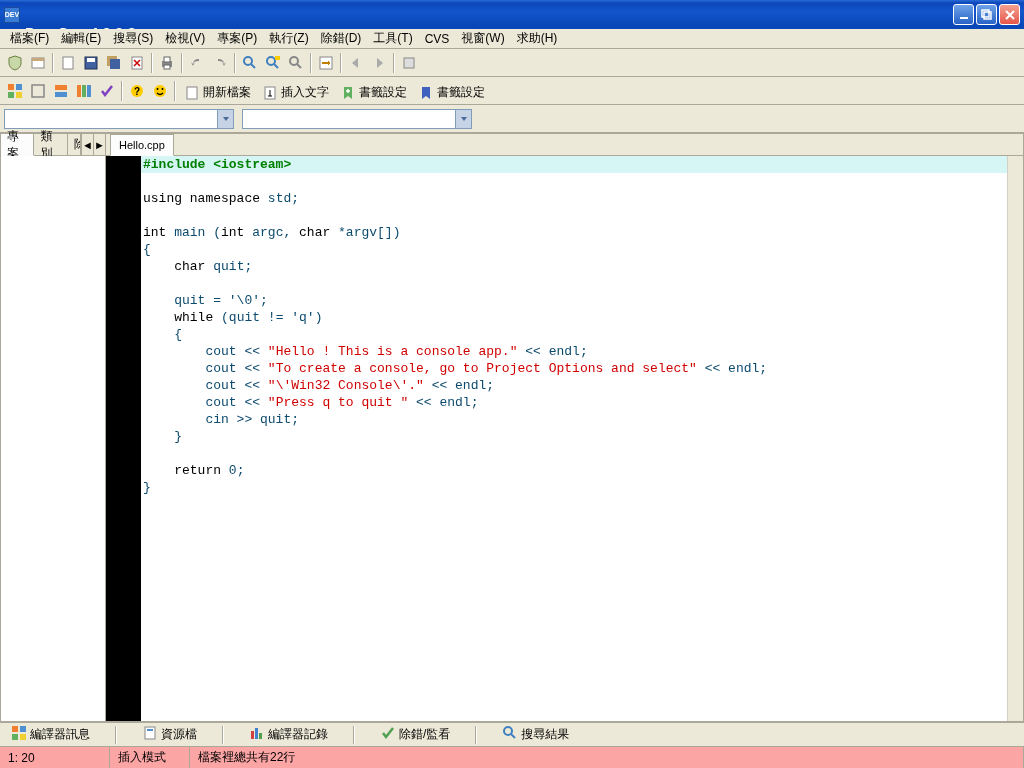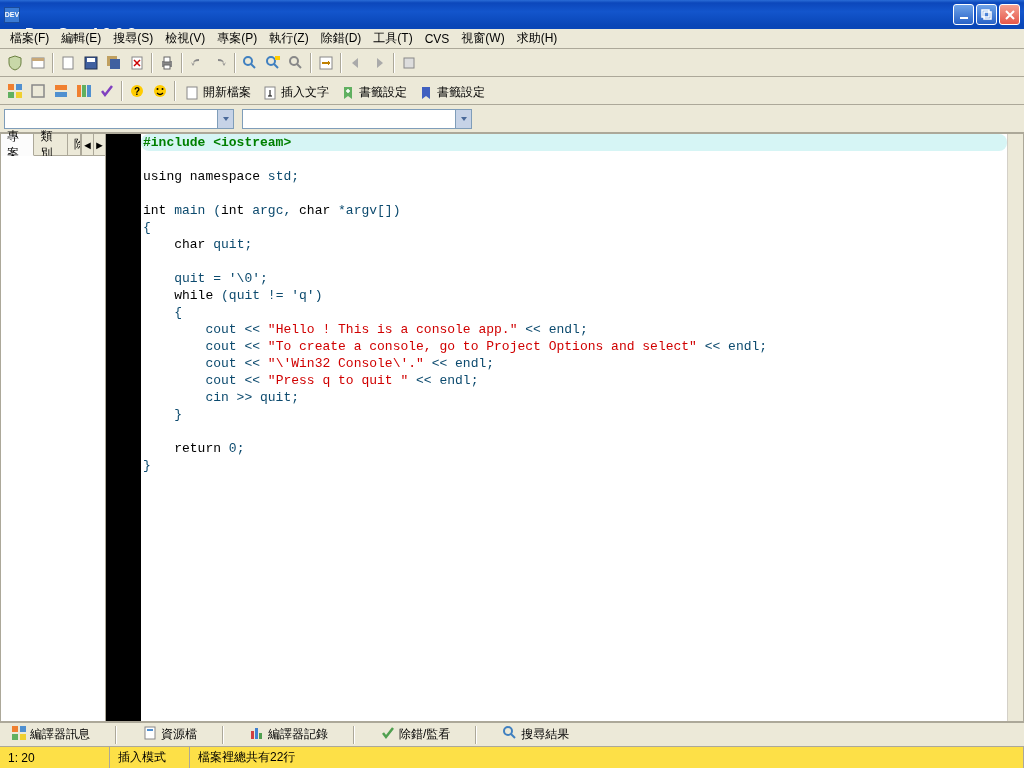--- a/index.html
+++ b/index.html
@@ -36,35 +36,35 @@
 .side-tab.active { background: #fcfcfc; border-bottom: 1px solid #fcfcfc; margin-bottom: -1px; }
 .side-scroll { width: 14px; display: flex; align-items: center; justify-content: center; cursor: pointer; border-left: 1px solid #aca899; }
 .side-body { flex: 1; background: #fff; border-top: 1px solid #fff; }
 
 .editor-area { flex: 1; display: flex; flex-direction: column; border: 1px solid #aca899; border-left: none; min-width: 0; }
 .editor-tabs { height: 22px; display: flex; background: #ece9d8; border-bottom: 1px solid #aca899; padding-left: 4px; }
 .editor-tab { padding: 2px 8px; font-size: 11px; background: #fcfcfc; border: 1px solid #aca899; border-bottom: 1px solid #fcfcfc; margin-bottom: -1px; cursor: pointer; display: flex; align-items: center; }
 .editor-body { flex: 1; background: #fff; display: flex; overflow: hidden; position: relative; }
 .gutter { width: 35px; background: #000; }
 .code { flex: 1; font-family: "Courier New", monospace; font-size: 13px; line-height: 17px; white-space: pre; padding: 0; overflow: auto; }
-.code .line { display: block; padding-left: 2px; border-radius: 8px; }
+.code .line { display: block; padding-left: 2px; }
 .code .hl { background: #d6f5f5; display: block; }
 .kw { color: #000; font-weight: normal; }
 .pp { color: #008000; font-weight: bold; }
 .str { color: #d00000; }
 .norm { color: #0c4a6e; }
 .editor-vscroll { width: 16px; background: #ece9d8; border-left: 1px solid #d4d0c8; }
 
 
 .bottom-tabs { height: 24px; background: #ece9d8; border-top: 1px solid #aca899; display: flex; align-items: center; padding: 2px 4px; gap: 17px; }
 .bottom-tab { display: flex; align-items: center; gap: 3px; padding: 2px 6px; cursor: pointer; font-size: 12px; border: 1px solid transparent; }
 .btab-sep { width: 2px; height: 18px; border-left: 1px solid #aca899; border-right: 1px solid #fff; margin: 0 1px; }
 
 
-.statusbar { height: 22px; background: #fde047; border-top: 1px solid #aca899; display: flex; align-items: stretch; }
+.statusbar { height: 22px; background: #fca5a5; border-top: 1px solid #aca899; display: flex; align-items: stretch; }
 .status-cell { padding: 2px 8px; border-right: 1px solid #aca899; display: flex; align-items: center; font-size: 12px; }
 
 .ico { width: 16px; height: 16px; display: inline-block; }
 </style>
 </head>
 <body>
 
 <div class="titlebar">
   <div class="app-icon">DEV</div>
   <div class="title-text">Dev-C++ 4.9.9.2</div>
@@ -312,20 +312,25 @@
       <div class="side-tab" style="flex:1;min-width:0;overflow:hidden">
           <span>除</span>
         </div>
       <div class="side-scroll">◄</div>
       <div class="side-scroll">►</div>
     </div>
     <div class="side-body"></div>
   </div>
 
   <div class="editor-area">
+    <div class="editor-tabs">
+      <div class="editor-tab">
+          <span>Hello.cpp</span>
+        </div>
+    </div>
     <div class="editor-body">
       <div class="gutter"></div>
       <div class="code" id="code"><span class="line hl"><span class="pp">#include &lt;iostream&gt;</span></span><span class="line">&nbsp;</span><span class="line"><span class="kw">using namespace</span><span class="norm"> std;</span></span><span class="line">&nbsp;</span><span class="line"><span class="kw">int</span><span class="norm"> main (</span><span class="kw">int</span><span class="norm"> argc, </span><span class="kw">char</span><span class="norm"> *argv[])</span></span><span class="line"><span class="norm">{</span></span><span class="line"><span class="norm">    </span><span class="kw">char</span><span class="norm"> quit;</span></span><span class="line">&nbsp;</span><span class="line"><span class="norm">    quit = '\0';</span></span><span class="line"><span class="norm">    </span><span class="kw">while</span><span class="norm"> (quit != 'q')</span></span><span class="line"><span class="norm">    {</span></span><span class="line"><span class="norm">        cout &lt;&lt; </span><span class="str">"Hello ! This is a console app."</span><span class="norm"> &lt;&lt; endl;</span></span><span class="line"><span class="norm">        cout &lt;&lt; </span><span class="str">"To create a console, go to Project Options and select"</span><span class="norm"> &lt;&lt; endl;</span></span><span class="line"><span class="norm">        cout &lt;&lt; </span><span class="str">"\'Win32 Console\'."</span><span class="norm"> &lt;&lt; endl;</span></span><span class="line"><span class="norm">        cout &lt;&lt; </span><span class="str">"Press q to quit "</span><span class="norm"> &lt;&lt; endl;</span></span><span class="line"><span class="norm">        cin &gt;&gt; quit;</span></span><span class="line"><span class="norm">    }</span></span><span class="line">&nbsp;</span><span class="line"><span class="norm">    </span><span class="kw">return</span><span class="norm"> 0;</span></span><span class="line"><span class="norm">}</span></span></div>
       <div class="editor-vscroll"></div>
     </div>
   </div>
 </div>
 
 <div class="bottom-tabs" id="bottom-tabs">
     <div class="bottom-tab">

